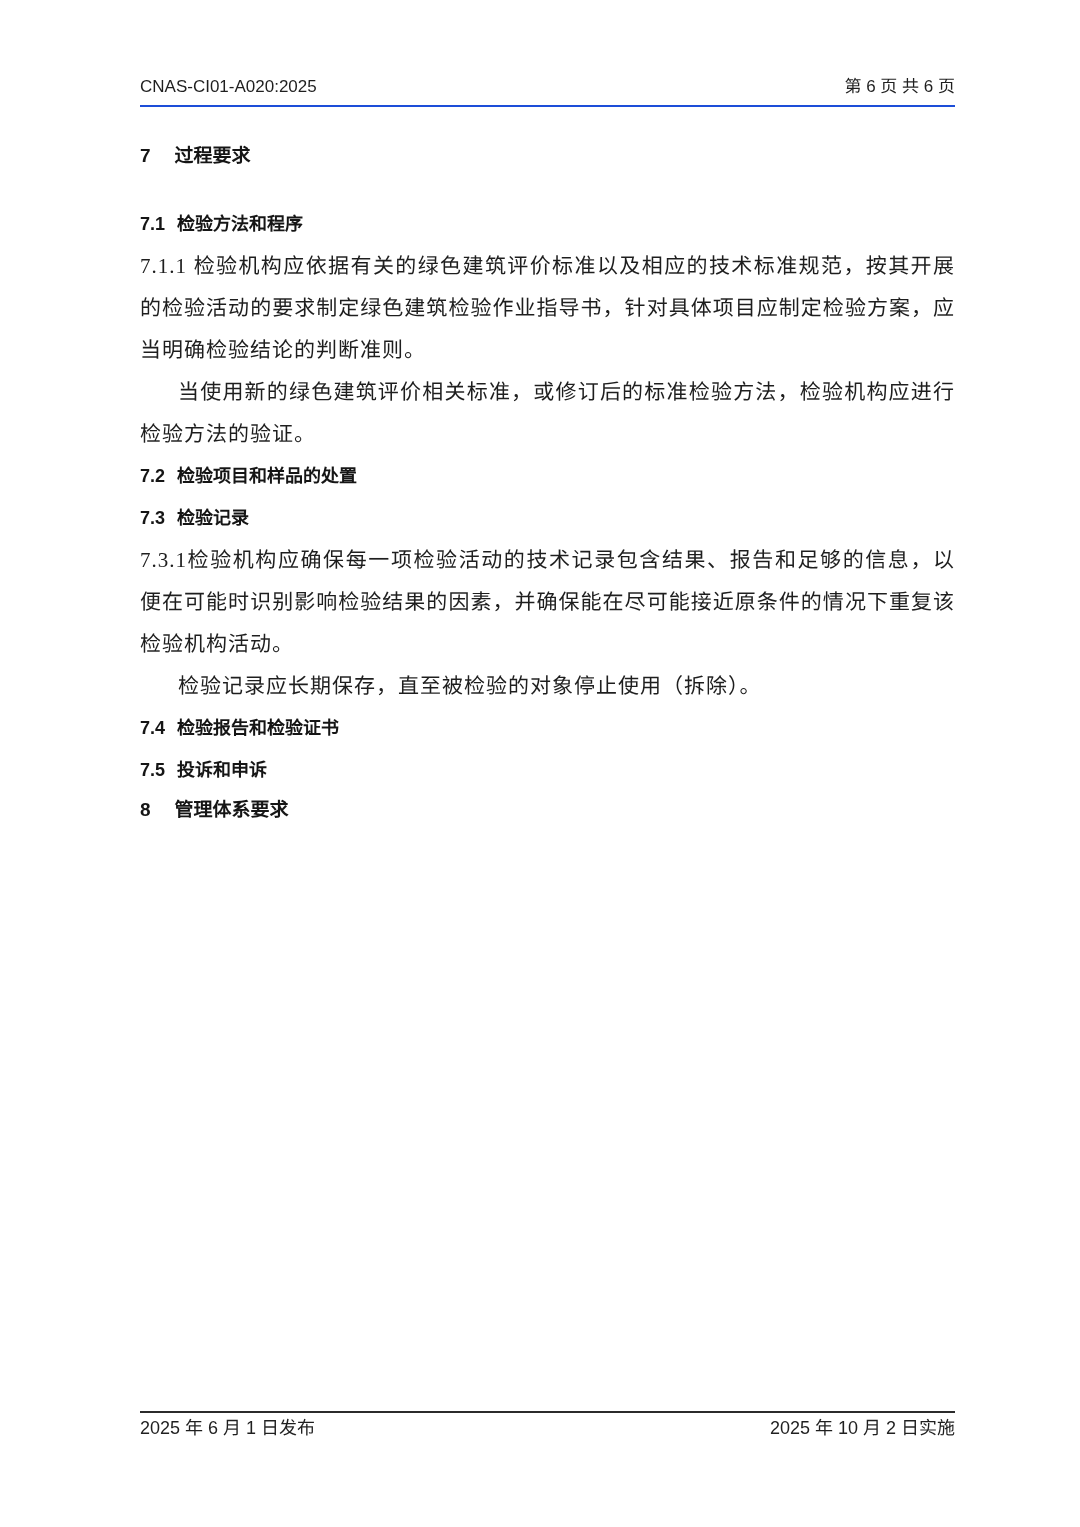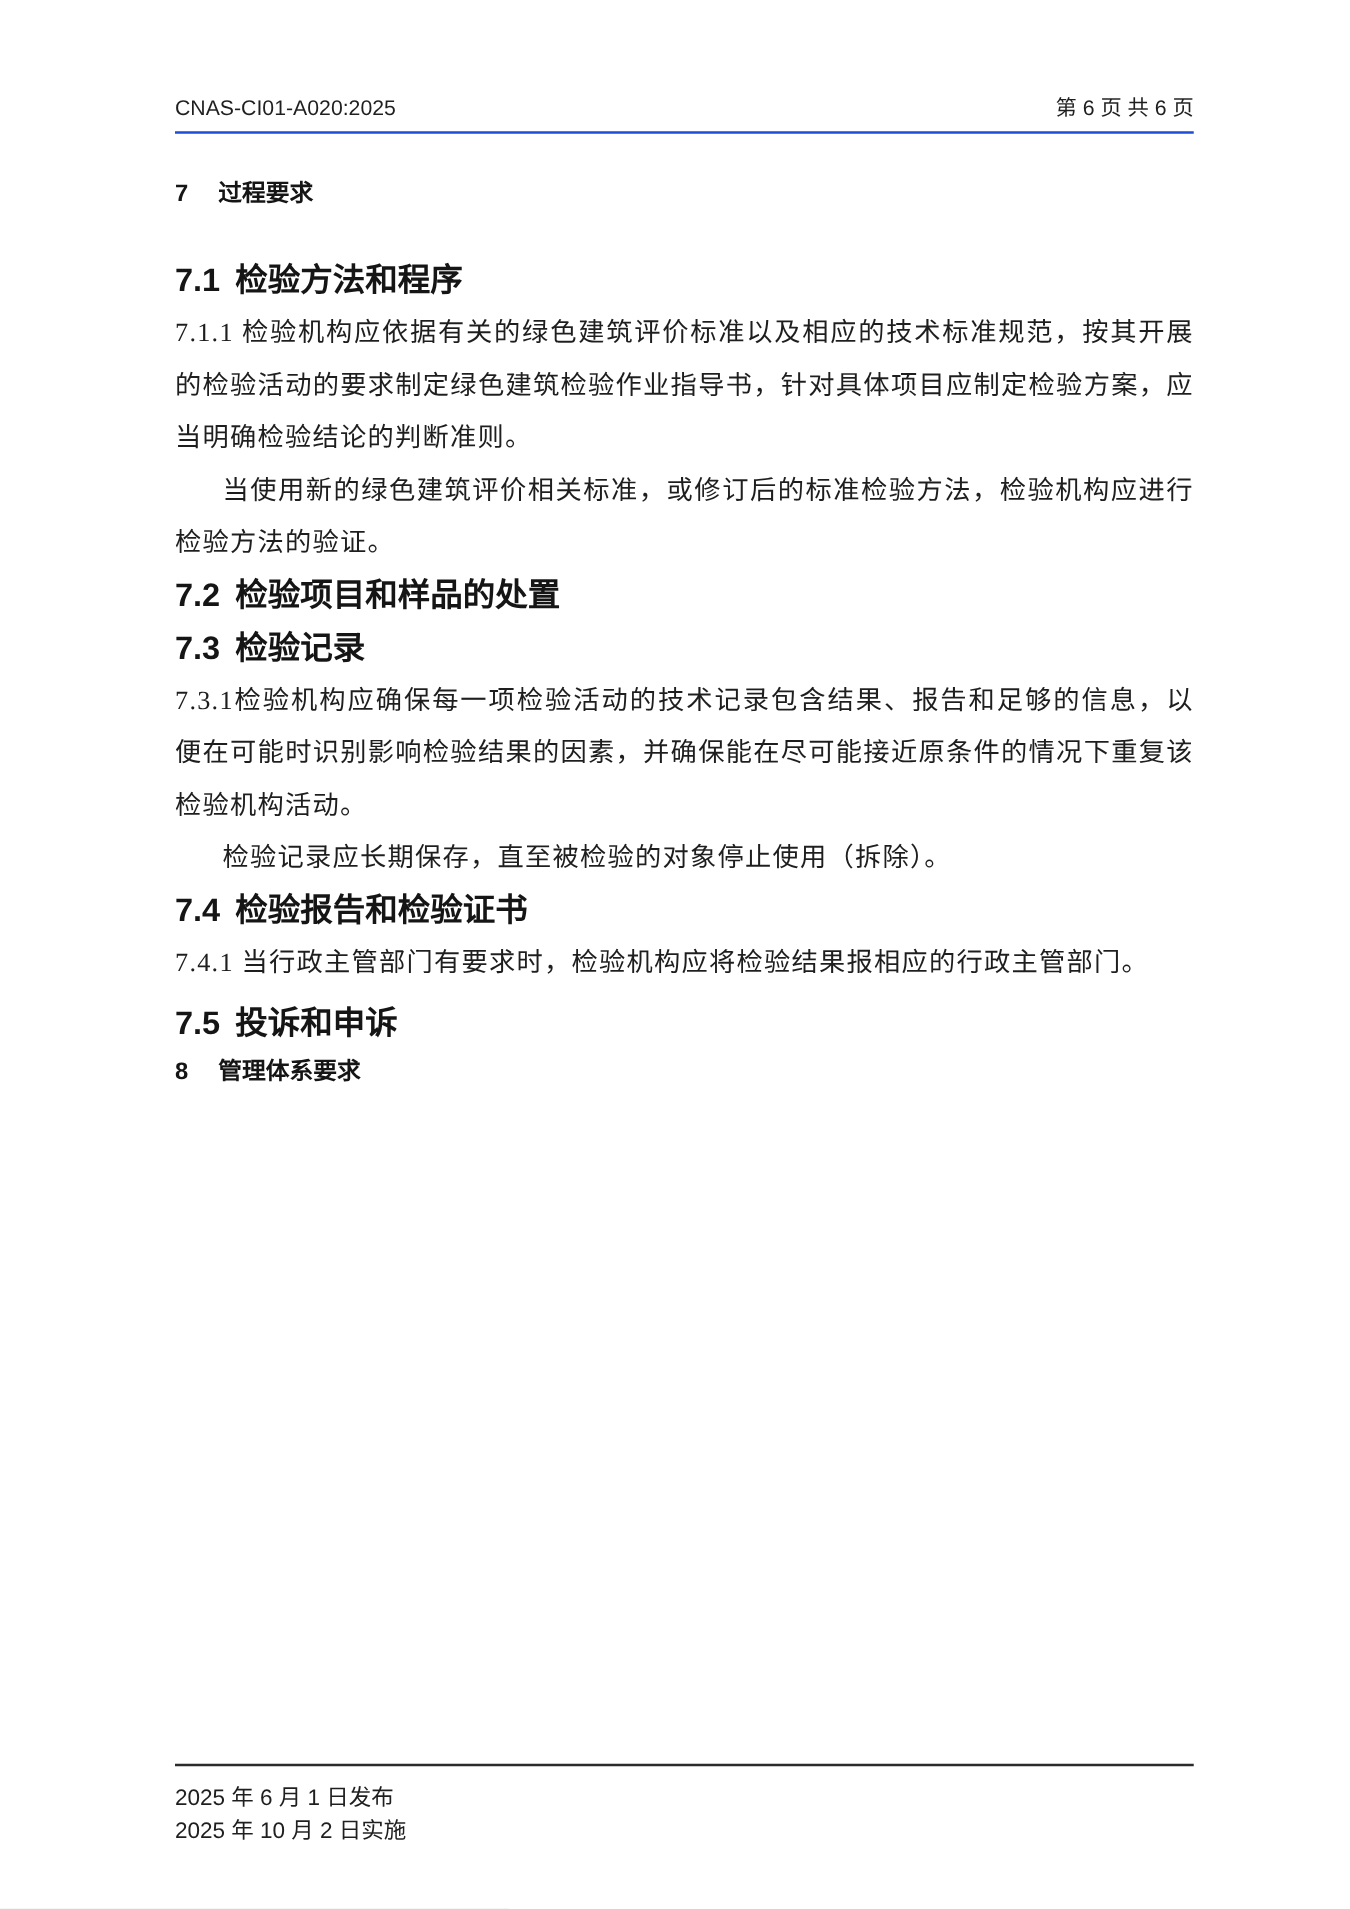--- a/index.html
+++ b/index.html
@@ -60,21 +60,21 @@
     font-size: 19px;
     line-height: 30px;
     margin-bottom: 32px;
     color: #151515;
   }
   .h1 .num { display: inline-block; margin-right: 24px; }
   .h1.h8 { margin-top: 4px; margin-bottom: 0; }
   .h2 {
     font-family: "Liberation Sans", "DejaVu Sans", sans-serif;
     font-weight: 700;
-    font-size: 26px;
+    font-size: 18px;
     line-height: 42px;
     color: #151515;
   }
   .h2 .num { display: inline-block; margin-right: 12px; }
   .para {
     font-size: 21px;
     line-height: 42px;
     letter-spacing: 1px;
     text-align: justify;
     text-align-last: left;
@@ -85,26 +85,24 @@
   
   .footer {
     position: absolute;
     left: 140px;
     right: 125px;
     top: 1411px;
     z-index: 1;
     display: flex;
     justify-content: space-between;
     align-items: flex-start;
-    padding-top: 10px;
     border-top: 2px solid #2b2b2b;
     font-family: "Liberation Sans", "DejaVu Sans", sans-serif;
     font-size: 18px;
     color: #1f1f1f;
-    flex-direction: column;
   }
 </style>
 </head>
 <body>
 
 <div class="page">
 
 
   <div class="header">
     <span>CNAS-CI01-A020:2025</span>
@@ -135,21 +133,20 @@
     </div>
 
     <div class="para">7.3.1检验机构应确保每一项检验活动的技术记录包含结果、报告和足够的信息，以便在可能时识别影响检验结果的因素，并确保能在尽可能接近原条件的情况下重复该检验机构活动。</div>
 
     <div class="para indent">检验记录应长期保存，直至被检验的对象停止使用（拆除）。</div>
 
     <div class="h2">
       <span class="num">7.4</span><span>检验报告和检验证书</span>
     </div>
 
-    <div class="para gap-after">7.4.1 当行政主管部门有要求时，检验机构应将检验结果报相应的行政主管部门。</div>
 
     <div class="h2">
       <span class="num">7.5</span><span>投诉和申诉</span>
     </div>
 
 
     <div class="h1 h8">
       <span class="num">8</span><span>管理体系要求</span>
     </div>
 

